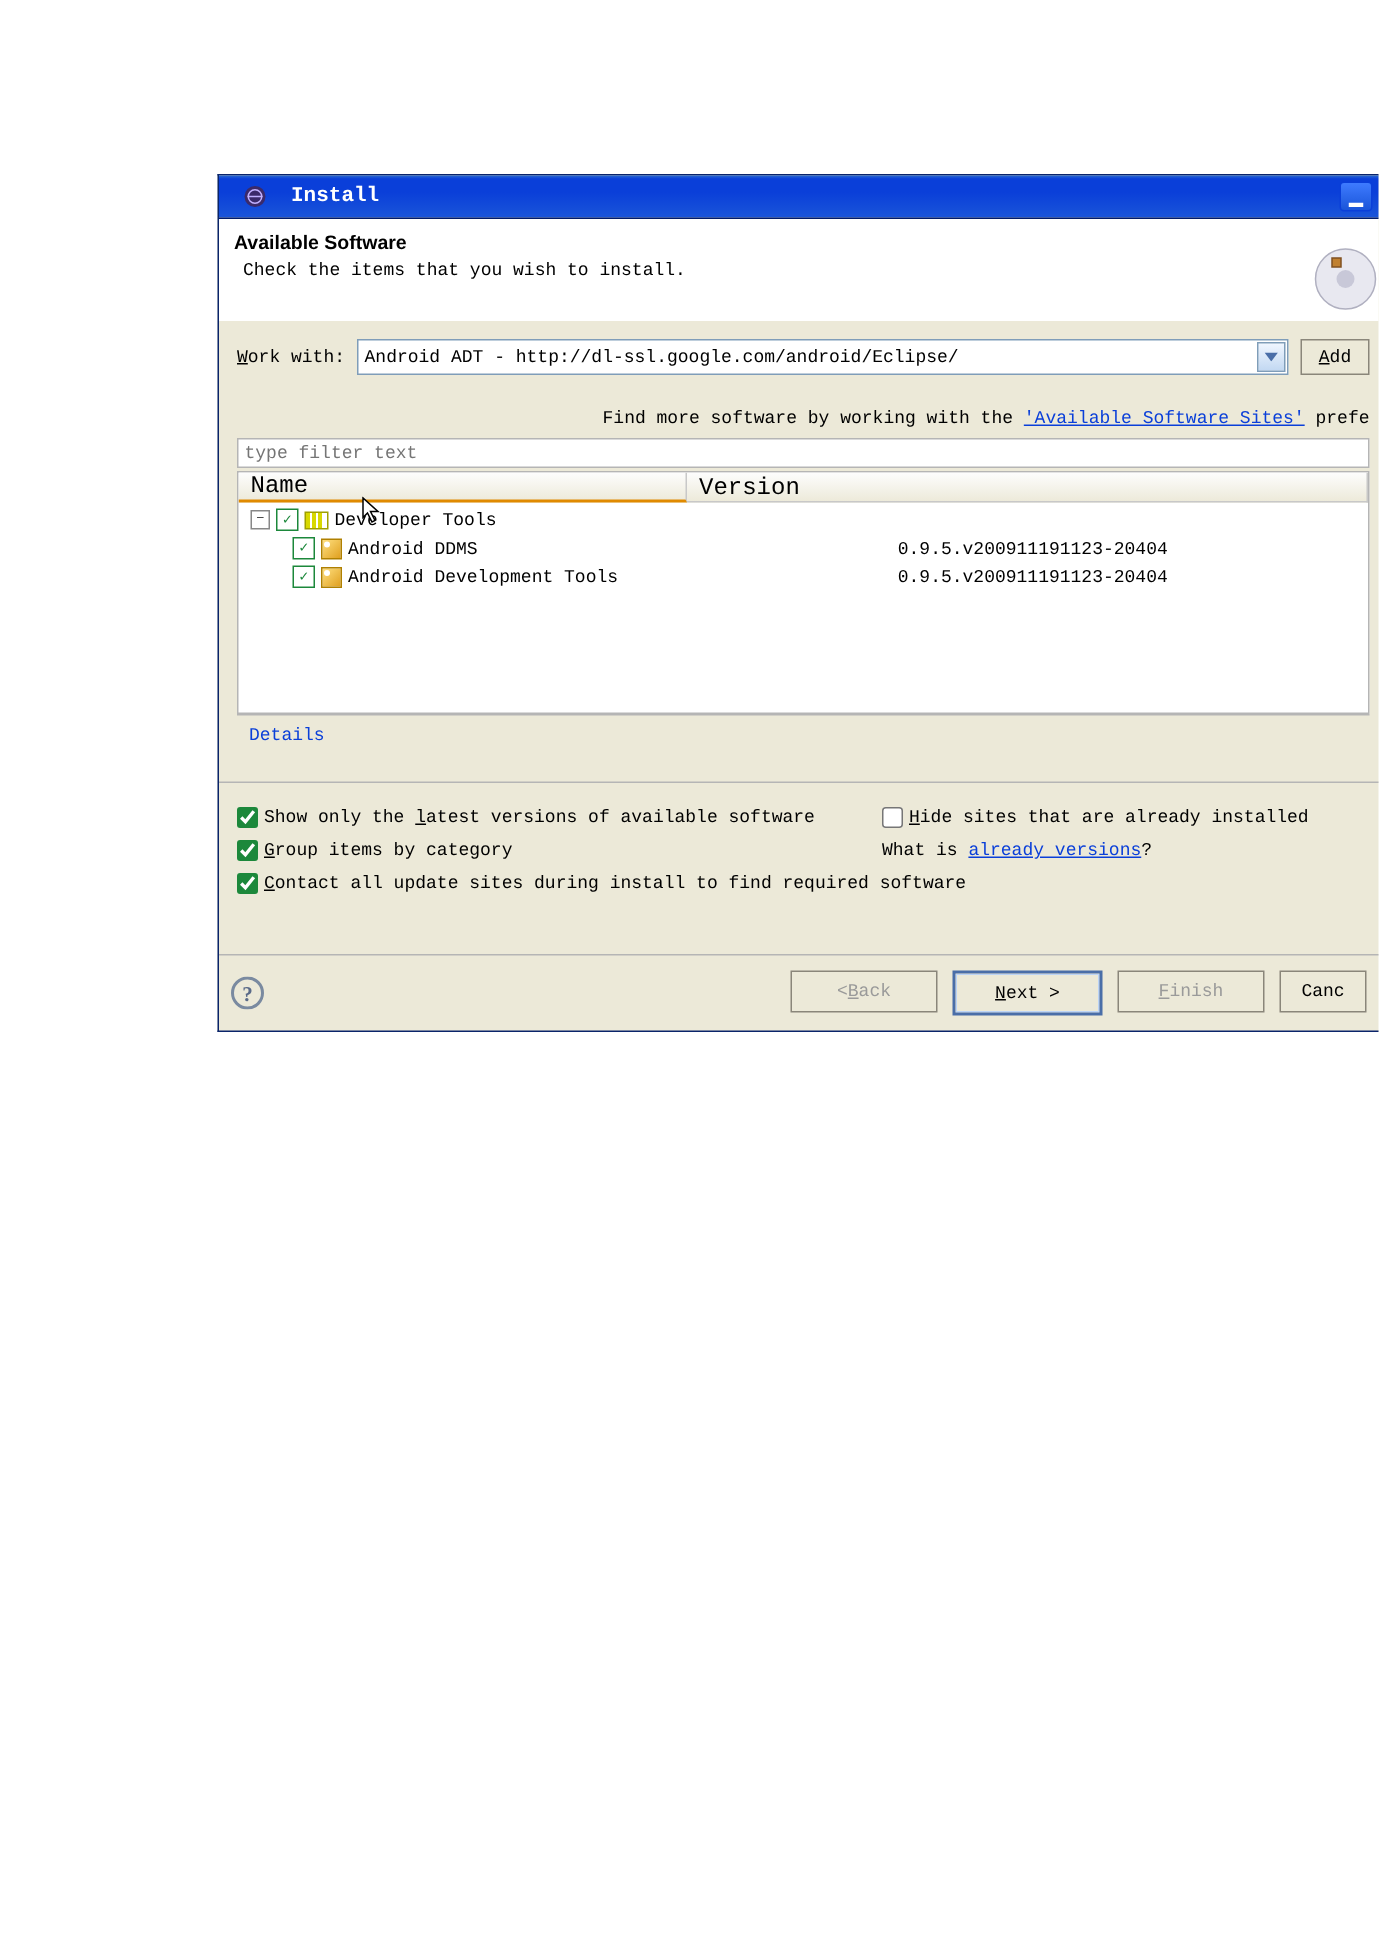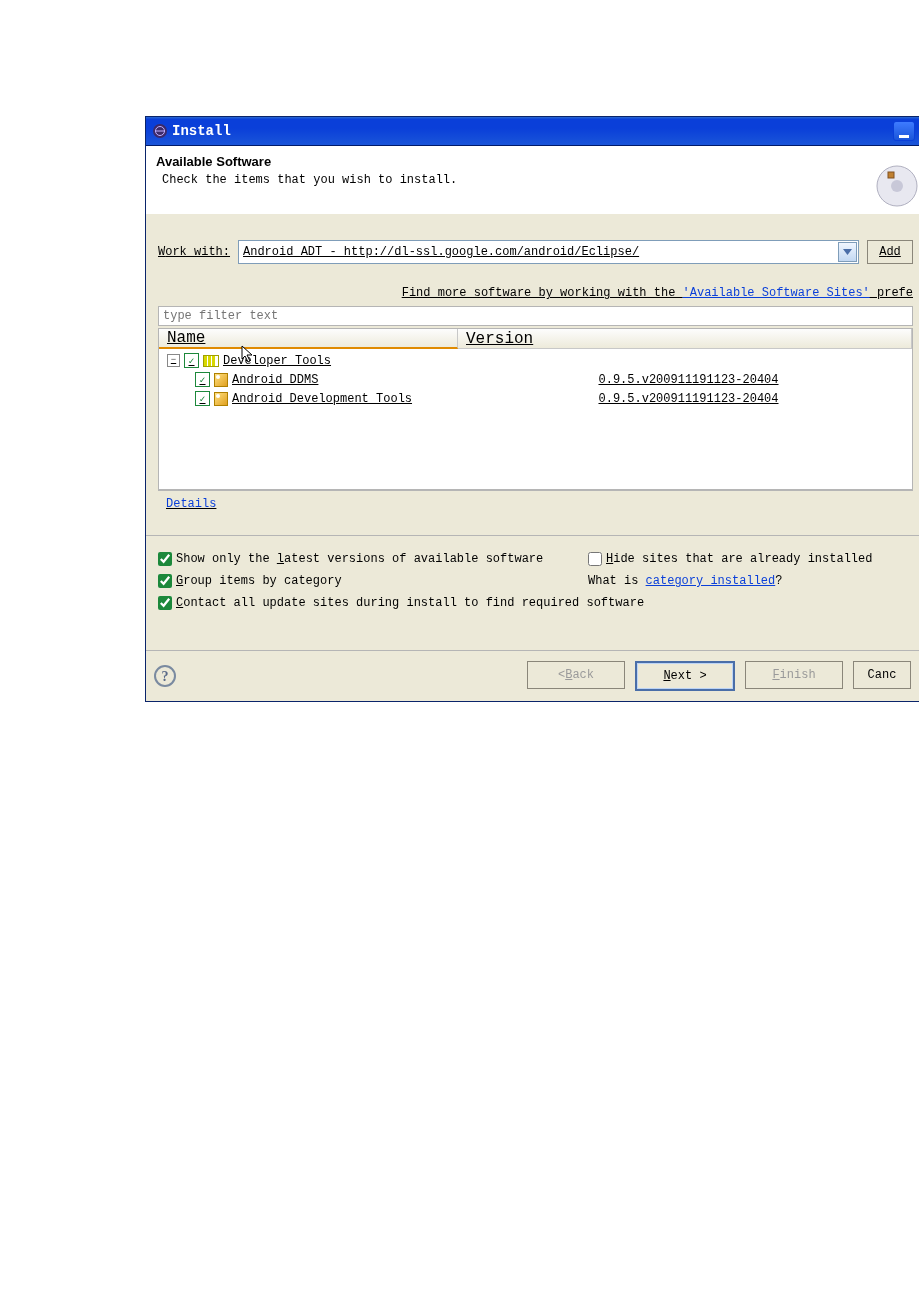--- a/index.html
+++ b/index.html
@@ -1,26 +1,26 @@
 <!DOCTYPE html>
 <html><head>
 <meta charset="utf-8">
 <style>
   html,body{margin:0;padding:0;background:#fff;font-family:"SimSun","MS Song","Courier New",monospace;font-size:13px;color:#000;}
   .page{width:920px;height:1302px;position:relative;}
   .window{position:absolute;left:145px;top:116px;width:773px;border:1px solid #0a246a;border-right:none;background:#ece9d8;}
-  .titlebar{height:28px;background:linear-gradient(to bottom,#2a6ad0 0%,#0a3fd9 8%,#0a3fd9 40%,#1a55d9 100%);border-bottom:1px solid #001a6a;display:flex;align-items:center;color:#fff;font-family:"Tahoma","SimSun",monospace;font-size:14px;font-weight:bold;padding-left:6px;gap:4px;position:relative;}
+  .titlebar{height:28px;background:linear-gradient(to bottom,#2a6ad0 0%,#0a3fd9 8%,#0a3fd9 40%,#1a55d9 100%);border-bottom:1px solid #001a6a;display:flex;align-items:center;color:#fff;font-family:"Tahoma","SimSun",monospace;font-size:14px;font-weight:bold;padding-left:16px;gap:16px;position:relative;}
   .title-icon{width:16px;height:16px;display:inline-block;}
   .title-txt{font-family:"Courier New","SimSun",monospace;font-weight:bold;}
   .min-btn{position:absolute;right:4px;top:4px;width:22px;height:20px;background:linear-gradient(#3e7bff,#1a55d9);border:1px solid #0a3fd9;border-radius:3px;display:flex;align-items:flex-end;justify-content:center;color:#fff;font-weight:bold;font-size:10px;padding-bottom:2px;box-sizing:border-box;}
   .header{background:#fff;padding:8px 10px 0 10px;position:relative;min-height:60px;}
   .header h1{margin:0 0 4px 0;font-size:13px;font-family:Tahoma,Arial,sans-serif;font-weight:bold;}
   .header .desc{font-family:"Courier New","SimSun",monospace;font-size:12px;margin-left:6px;}
   .hdr-icon{position:absolute;right:0;top:18px;width:44px;height:44px;}
-  .mid{padding:20px 6px 0 12px;text-decoration:underline;}
+  .mid{padding:6px 6px 0 12px;}
   .work-row{display:flex;align-items:center;gap:8px;margin-top:6px;}
   .lbl{font-family:"Courier New","SimSun",monospace;font-size:12px;white-space:pre;}
   .combo{flex:1;height:22px;border:1px solid #7f9db9;background:#fff;display:flex;align-items:center;padding:0 4px;font-family:"Courier New","SimSun",monospace;font-size:12px;position:relative;}
   .combo-btn{width:17px;height:18px;border:1px solid #7f9db9;background:linear-gradient(#f0f6ff,#c2d8f2);position:absolute;right:1px;top:1px;display:flex;align-items:center;justify-content:center;}
   .btn{height:24px;min-width:46px;border:1px solid #8a867a;background:#ece9d8;font-family:"Courier New","SimSun",monospace;font-size:12px;padding:0 6px;}
   .hint-row{text-align:right;font-family:"Courier New","SimSun",monospace;font-size:12px;margin-top:22px;padding-right:0;white-space:nowrap;overflow:hidden;}
   a.lnk{color:#0a3fd9;text-decoration:underline;}
   .filter{margin-top:6px;}
   .filter input{width:100%;box-sizing:border-box;height:20px;border:1px solid #b5b5b5;font-family:"Courier New","SimSun",monospace;font-size:12px;color:#808080;padding:0 4px;background:#fff;}
   .tree-wrap{border:1px solid #b5b5b5;background:#fff;margin-top:2px;height:160px;overflow:hidden;}
@@ -165,21 +165,21 @@
       <label class="ck-row">
         <input type="checkbox" class="ck" style="">
         <span><span class="u">H</span><span>ide sites that are already installed</span></span>
       </label>
       <label class="ck-row">
         <input type="checkbox" class="ck" checked="" style="">
         <span><span class="u">G</span><span>roup items by category</span></span>
       </label>
       <span>
         <span>What is </span>
-        <a href="#" class="lnk">category installed</a><span>?</span>
+        <a href="#" class="lnk">already versions</a><span>?</span>
       </span>
       <label class="ck-row" style="grid-column:1/3">
         <input type="checkbox" class="ck" checked="" style="">
         <span><span class="u">C</span><span>ontact all update sites during install to find required software</span></span>
       </label>
     </div>
   </div>
 
   <div class="footer">
     <span class="help-ico">

